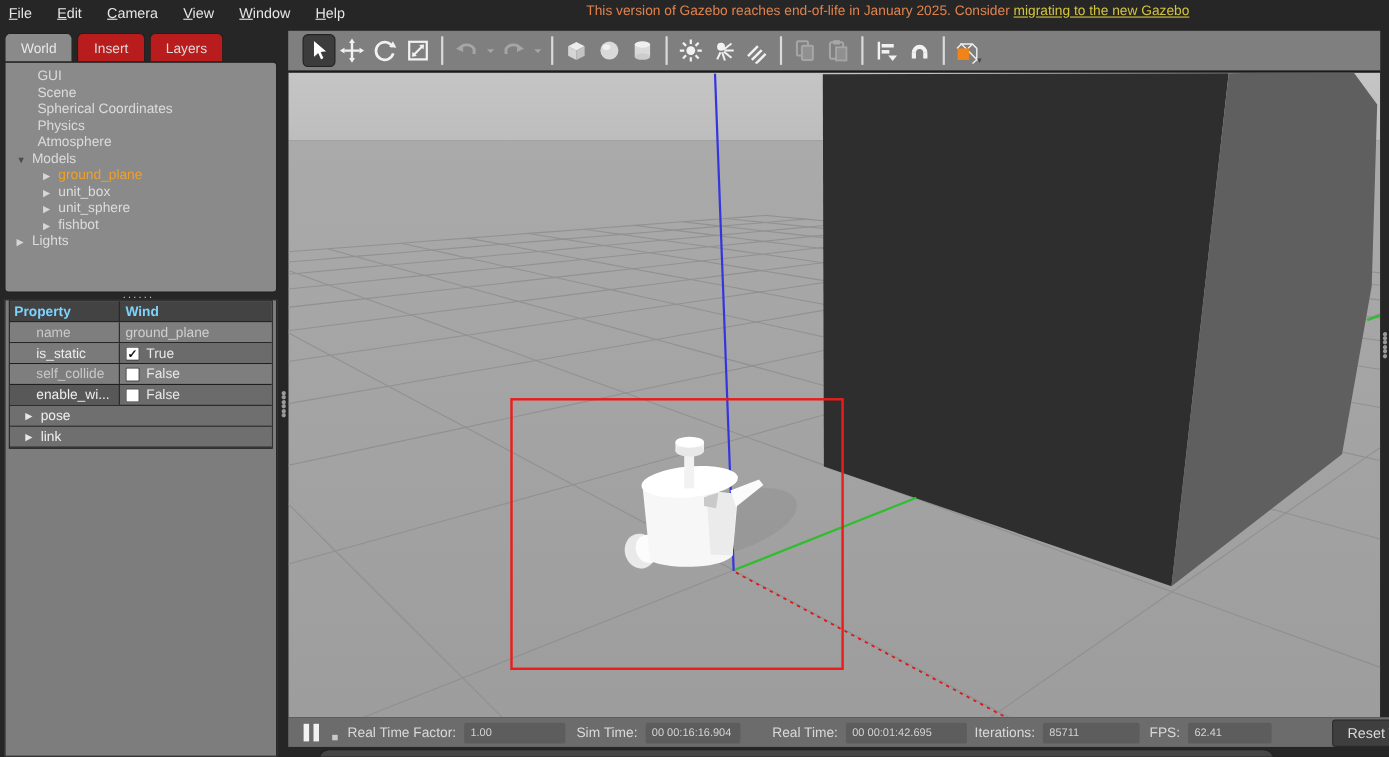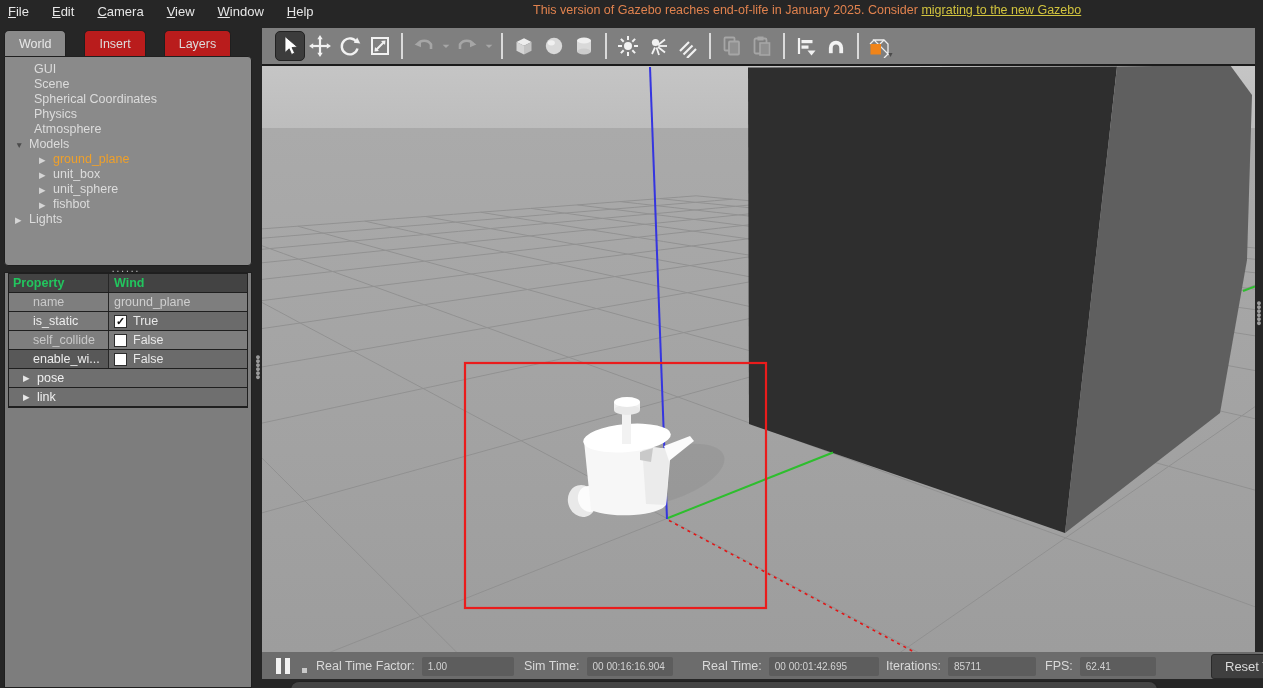--- a/index.html
+++ b/index.html
@@ -8,38 +8,38 @@
           font-family:"Liberation Sans",sans-serif;}
   
   #menubar{position:absolute;left:0;top:0;width:1263px;height:22px;background:#262626;
            display:flex;align-items:center;gap:23px;padding-left:8px;}
   .menu-item{color:#e6e6e6;font-size:13px;cursor:default;}
   .menu-item .ul{text-decoration:underline;}
   #warning{position:absolute;left:533px;top:3px;font-size:12.5px;white-space:nowrap;}
   #warning a{text-decoration:underline;cursor:pointer;}
   
   #left-panel{position:absolute;left:0;top:22px;width:262px;height:666px;background:#262626;}
-  #tabs{position:absolute;left:4px;top:8px;height:26px;display:flex;gap:18px;}
+  #tabs{position:absolute;left:4px;top:8px;height:26px;display:flex;gap:4px;}
   .tab{height:26px;padding:0 14px;border:1px solid #1f1f1f;border-bottom:none;
        border-radius:5px 5px 0 0;background:#b91c1c;color:#dcdcdc;font-size:12.5px;
        display:flex;align-items:center;cursor:pointer;}
   .tab.active{background:#8a8a8a;color:#e8e8e8;}
   #tree-panel{position:absolute;left:4px;top:34px;width:248px;height:210px;background:#8a8a8a;
               border:1px solid #1f1f1f;border-radius:0 4px 4px 4px;padding-top:5px;overflow:hidden;}
   .tree-item{height:15px;line-height:15px;font-size:12.5px;color:#dcdcdc;white-space:nowrap;cursor:pointer;}
   .tree-arrow{display:inline-block;width:14px;font-size:8.5px;color:#d6d6d6;text-align:left;}
   #splitter-h{position:absolute;left:0;top:244px;width:252px;height:7px;text-align:center;cursor:row-resize;}
   #splitter-h .dots{color:#c9c9c9;font-size:10px;line-height:5px;letter-spacing:2px;}
   #lower-panel{position:absolute;left:4px;top:250px;width:248px;height:416px;background:#7d7d7d;
                border:1px solid #1f1f1f;}
   
   #prop-table{position:absolute;left:3px;top:0px;width:240px;border:1px solid #1f1f1f;}
   .trow{display:flex;height:19px;border-bottom:1px solid #1f1f1f;align-items:stretch;
         font-size:12.5px;color:#e8e8e8;}
-  .trow.header{background:#434343;font-weight:bold;color:#22c55e;}
+  .trow.header{background:#434343;font-weight:bold;color:#7dd3fc;}
   .tcell-l{width:100px;border-right:1px solid #262626;display:flex;align-items:center;
            padding-left:24px;overflow:hidden;white-space:nowrap;}
   .trow.header .tcell-l{padding-left:4px;}
   .tcell-v{flex:1;display:flex;align-items:center;padding-left:5px;overflow:hidden;white-space:nowrap;}
   .cb{width:13px;height:13px;background:#ffffff;border:1px solid #2d2d2d;margin-right:6px;
       display:flex;align-items:center;justify-content:center;font-size:11px;color:#111;
       font-weight:bold;cursor:pointer;flex:0 0 13px;}
   .trow-full{display:flex;height:19px;border-bottom:1px solid #1f1f1f;align-items:center;
              font-size:12.5px;color:#f0f0f0;background:#6f6f6f;cursor:pointer;}
   .trow-full .tree-arrow{margin-left:14px;color:#e8e8e8;}

